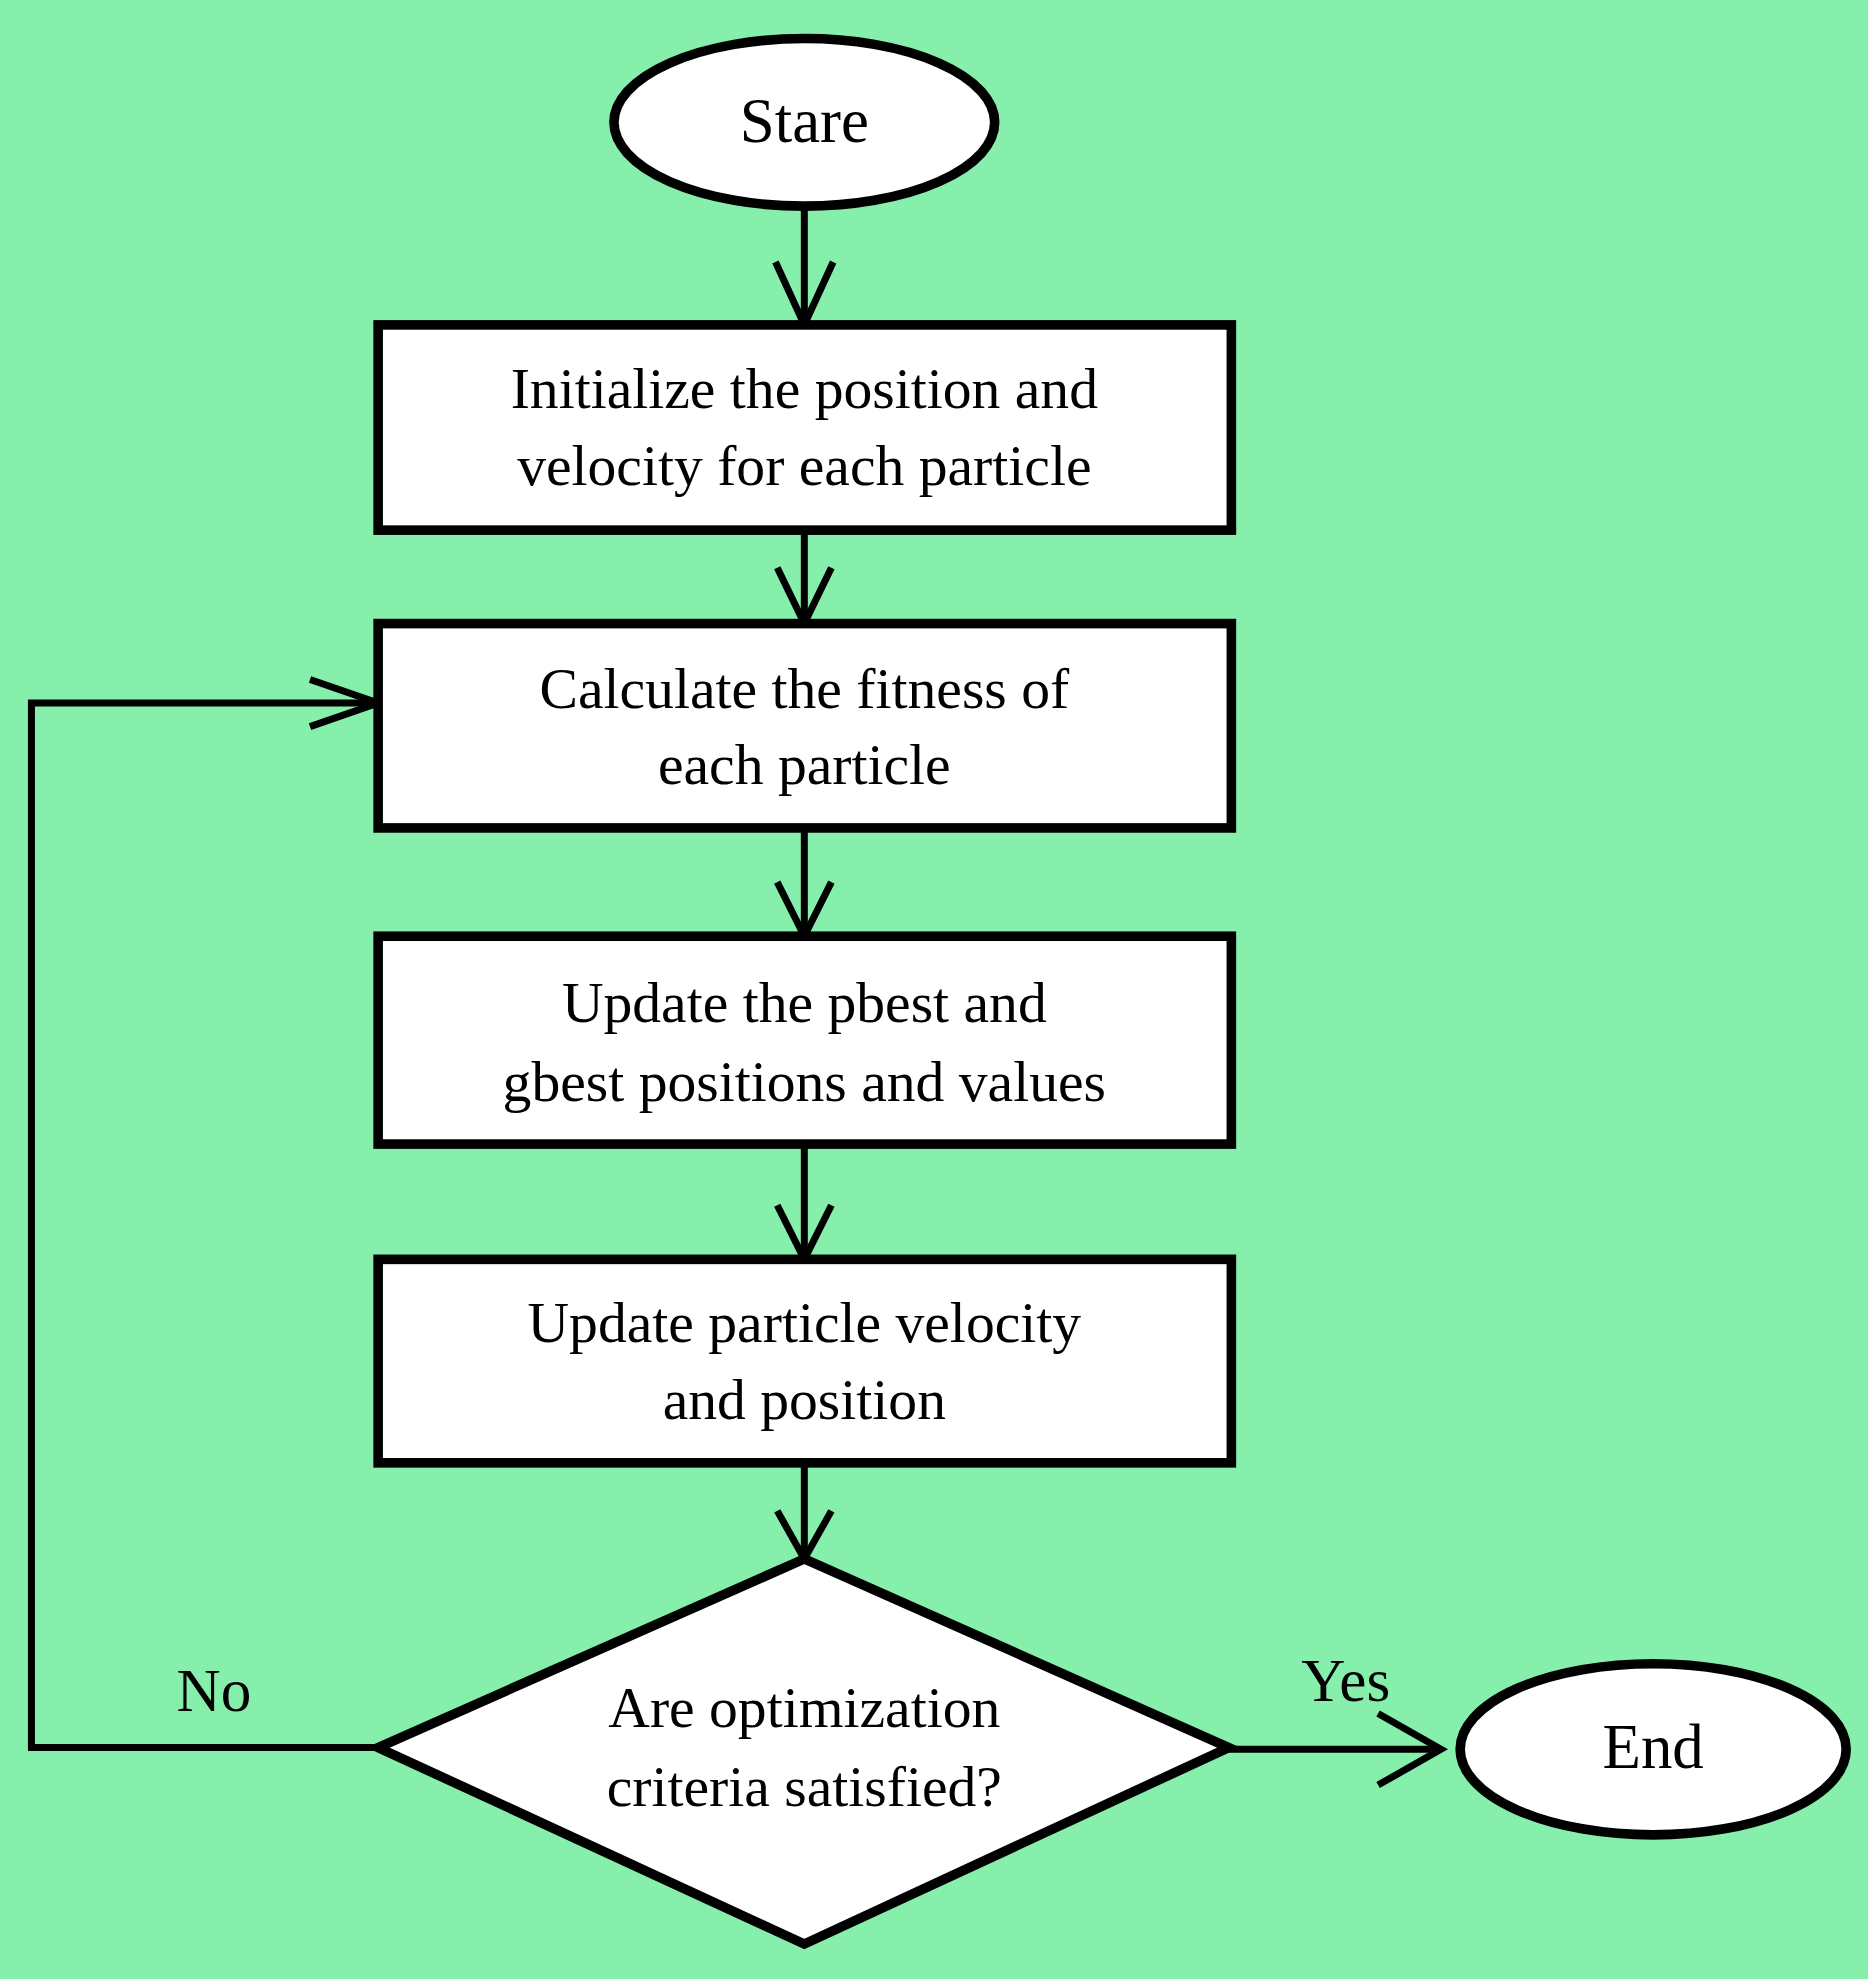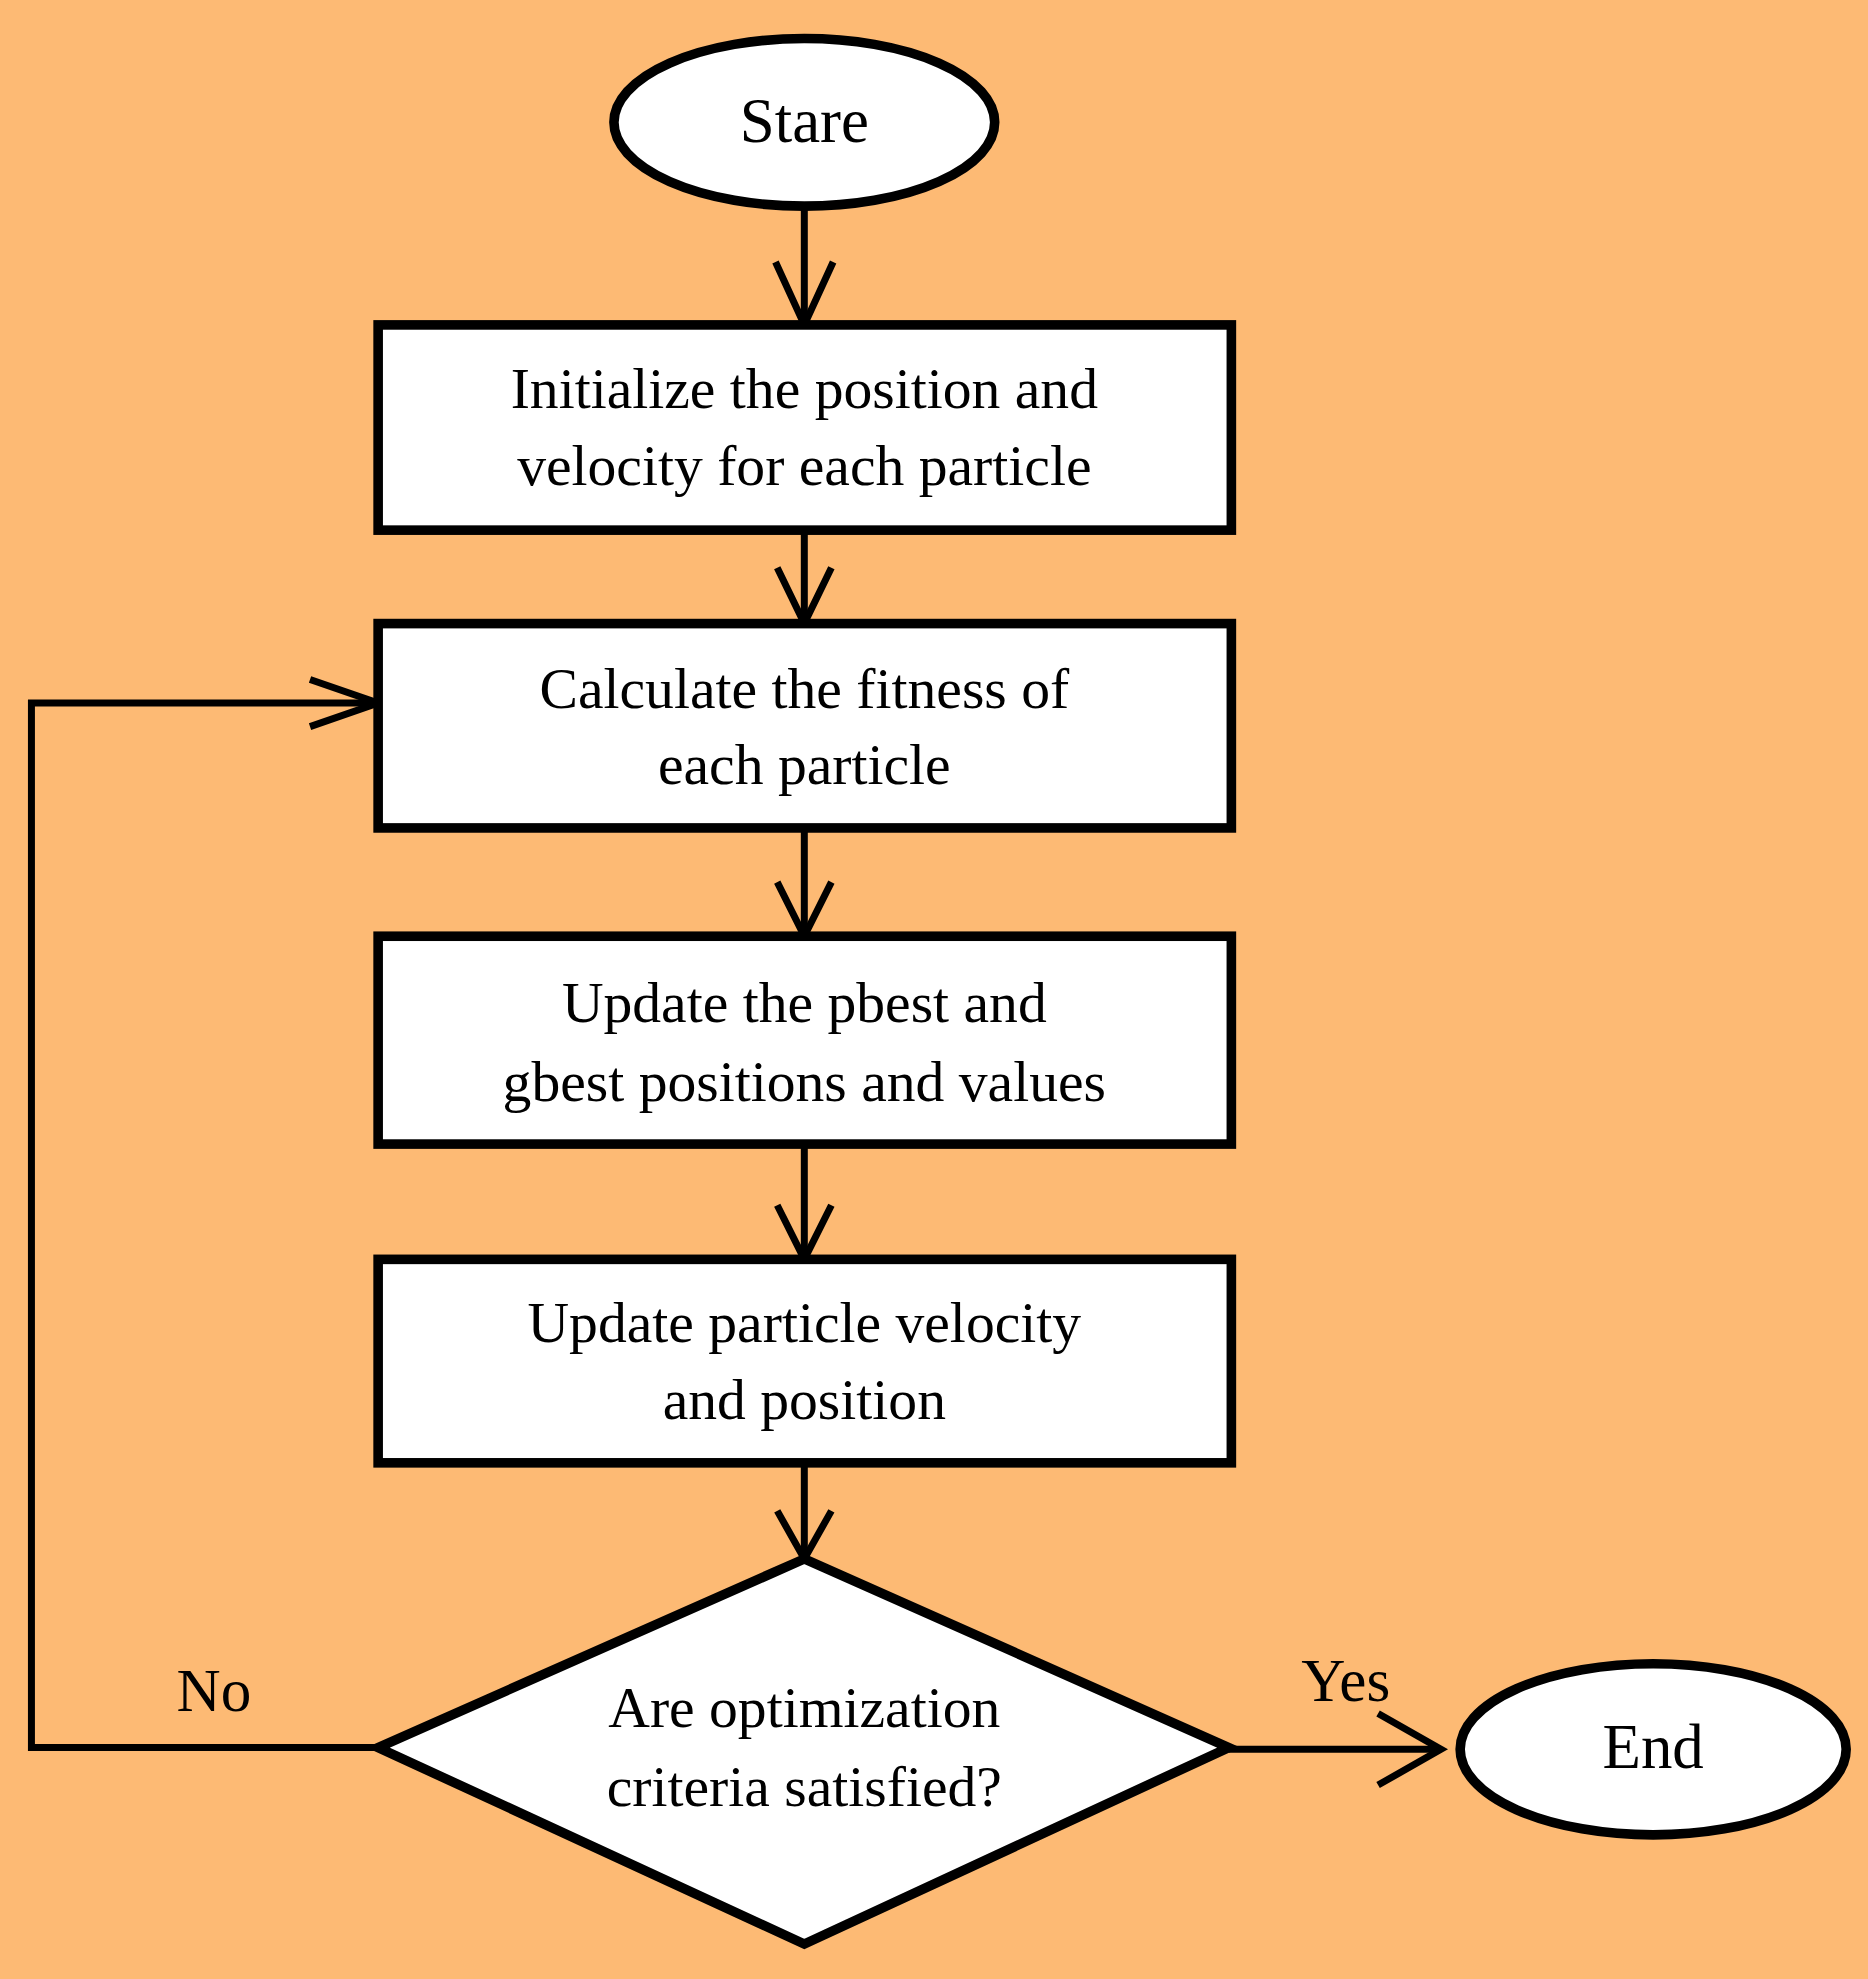--- a/index.html
+++ b/index.html
@@ -10,21 +10,21 @@
   body {
     width: 1868px;
     height: 1979px;
     overflow: hidden;
     font-family: "Liberation Serif", "DejaVu Serif", serif;
   }
   #flowchart-root {
     position: relative;
     width: 1868px;
     height: 1979px;
-    background: #fdba74;
+    background: #86efac;
   }
   svg.fc {
     position: absolute;
     top: 0;
     left: 0;
     width: 1868px;
     height: 1979px;
     display: block;
   }
   .shape-outline-thick {

